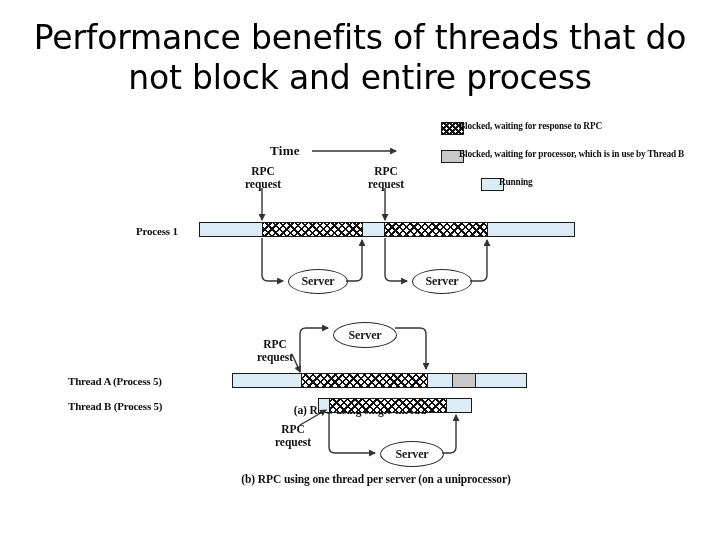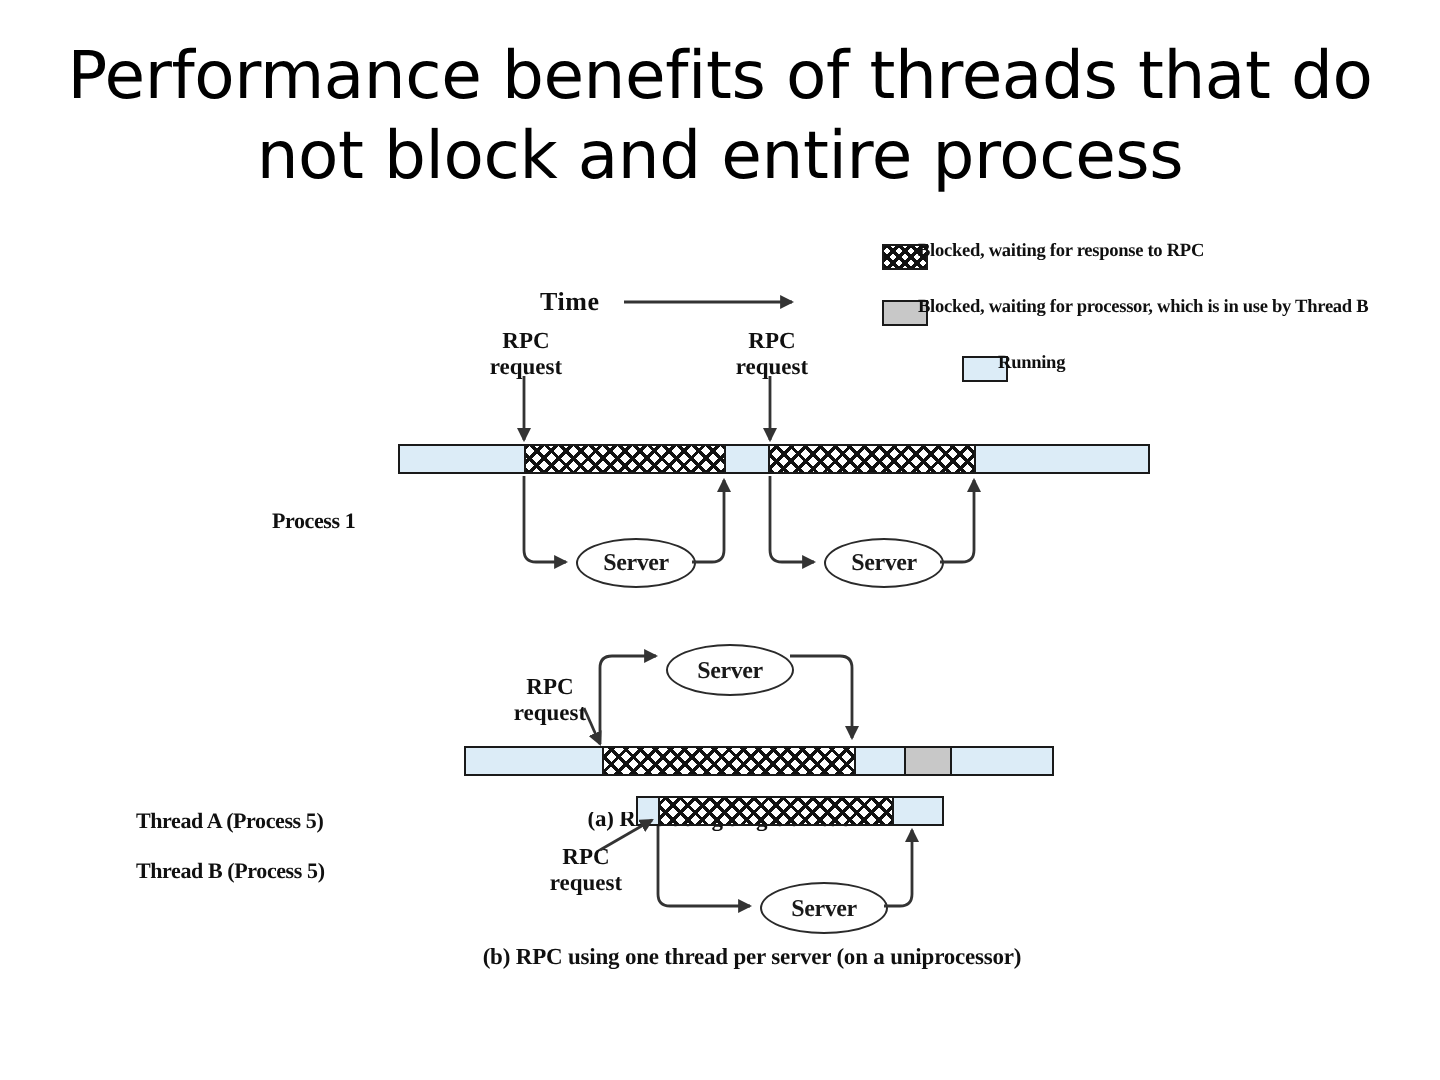--- a/index.html
+++ b/index.html
@@ -40,21 +40,21 @@
   .sw-blue{background:#dcecf7;}
   .legend-text{
     position:absolute;left:18px;top:-1px;white-space:nowrap;
     font-size:9.3px;font-weight:bold;letter-spacing:-0.15px;
   }
 
   
   .ftext{position:absolute;white-space:nowrap;font-weight:bold;}
   .t-time{font-size:13px;letter-spacing:0.3px;}
   .t-rpc{font-size:11.5px;text-align:center;line-height:1.12;}
-  .t-proclabel{font-size:11px;letter-spacing:-0.2px;margin-top:30px;}
+  .t-proclabel{font-size:11px;letter-spacing:-0.2px;}
   .t-caption{font-size:11.5px;letter-spacing:-0.1px;}
 
   
   .bar{
     position:absolute;height:15px;box-sizing:border-box;
     border:1.4px solid #1a1a1a;background:#dcecf7;
     display:flex;
   }
   .seg{height:100%;box-sizing:border-box;}
   .seg-blue{background:#dcecf7;}

